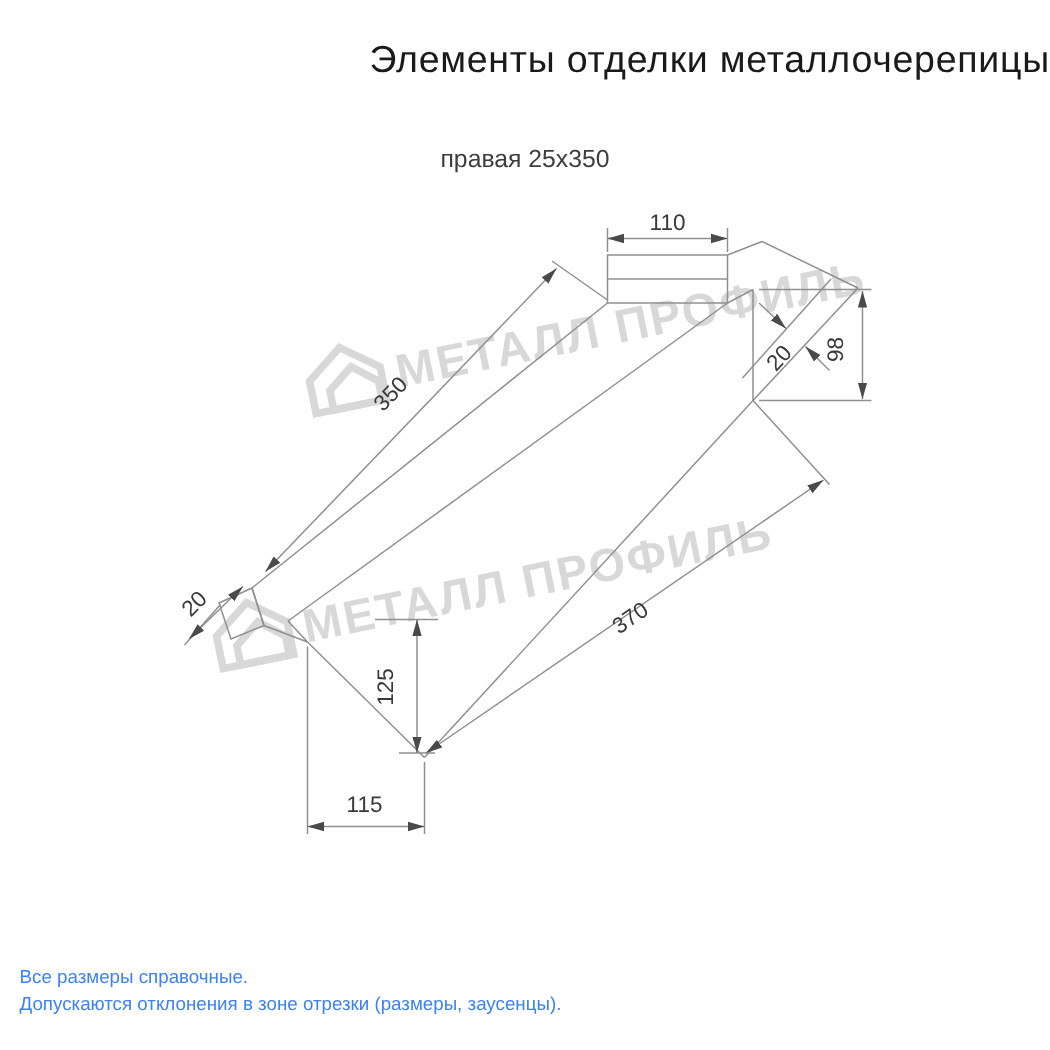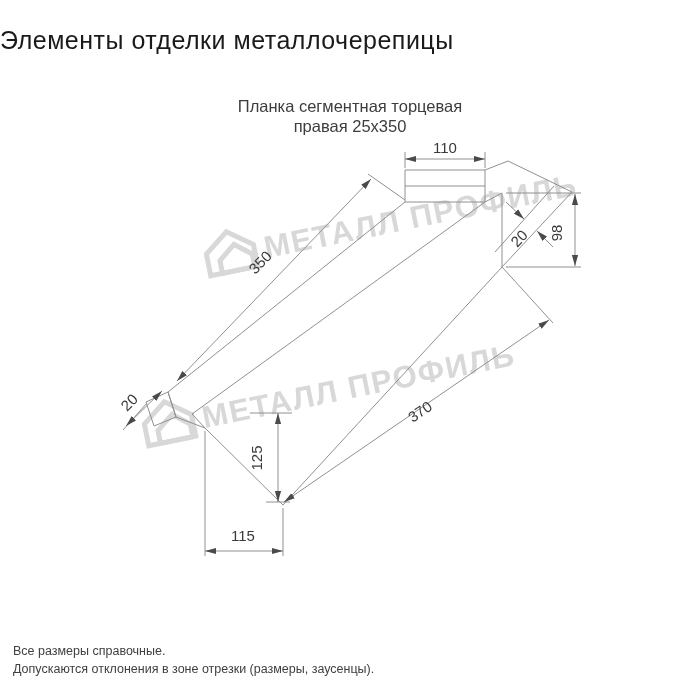--- a/index.html
+++ b/index.html
@@ -1,30 +1,30 @@
 <!DOCTYPE html>
 <html><head>
 <meta charset="utf-8">
 <style>
   html,body{margin:0;padding:0;background:#ffffff;}
   #stage{
     position:relative;width:700px;height:700px;background:#ffffff;overflow:hidden;
     font-family:"Liberation Sans", sans-serif;
   }
   .title{
-    position:absolute;top:26px;left:0;width:700px;text-align:left;
+    position:absolute;top:26px;left:0;width:700px;text-align:right;
     font-size:25px;color:#1a1a1a;letter-spacing:0.5px;
   }
   .subtitle{
     position:absolute;top:96px;left:0;width:700px;text-align:center;
     font-size:16.5px;line-height:20px;color:#3d3d3d;
   }
   .footnotes{
     position:absolute;left:13px;top:642px;
-    font-size:12.5px;line-height:18px;color:#404040;
+    font-size:12.5px;line-height:18px;color:#3b82f6;
   }
   svg{position:absolute;top:0;left:0;}
   .struct{stroke:#909090;stroke-width:1;fill:none;}
   .dim{stroke:#909090;stroke-width:1;fill:none;}
   .dimtext{fill:#3a3a3a;font-size:15px;font-family:"Liberation Sans",sans-serif;}
   .wm-text{fill:#d8d8d8;font-size:31px;font-weight:bold;letter-spacing:1.5px;
     font-family:"Liberation Sans",sans-serif;}
   .wm-house{stroke:#d8d8d8;stroke-width:5;fill:none;}
 </style>
 </head>
@@ -124,21 +124,20 @@
     <g>
       <line class="dim" x1="506" y1="202" x2="524" y2="219" marker-end="url(#arrow)"></line>
       <line class="dim" x1="553" y1="247" x2="537" y2="231" marker-end="url(#arrow)"></line>
       <text class="dimtext" transform="translate(523,242) rotate(-47)" text-anchor="middle">20</text>
     </g>
   </svg>
 
   <div class="title">Элементы отделки металлочерепицы</div>
 
   <div class="subtitle">
-    <div>Планка сегментная торцевая</div>
     <div>правая 25х350</div>
   </div>
 
   <div class="footnotes">
     <div>Все размеры справочные.</div>
     <div>Допускаются отклонения в зоне отрезки (размеры, заусенцы).</div>
   </div>
 
 </div>
 

